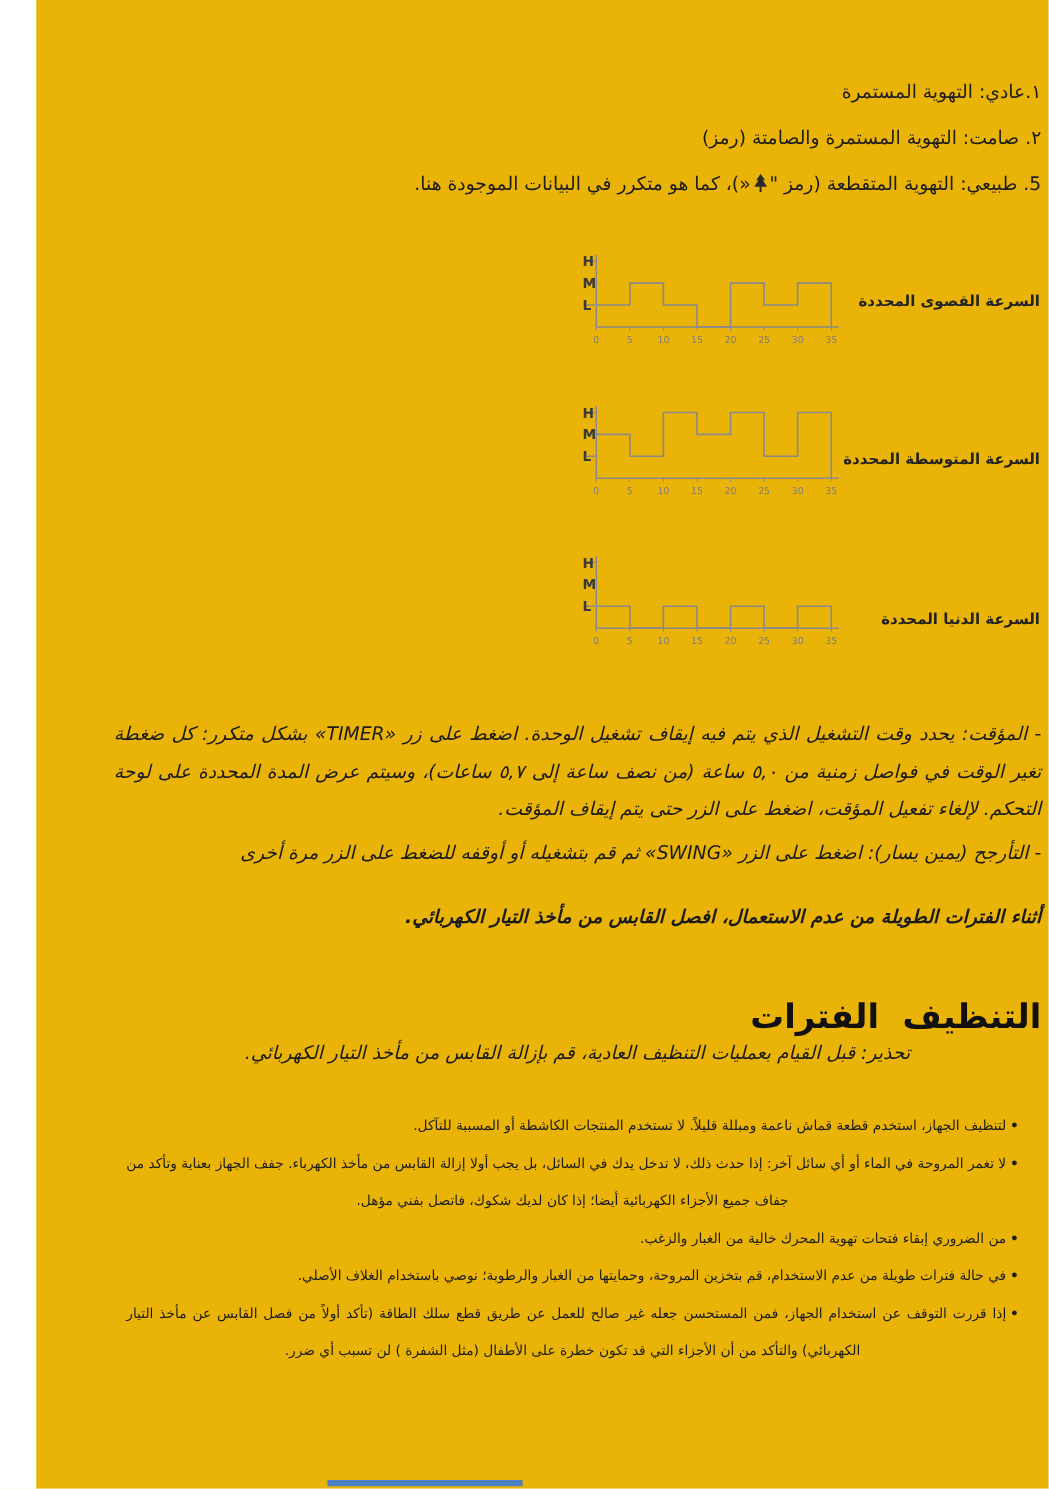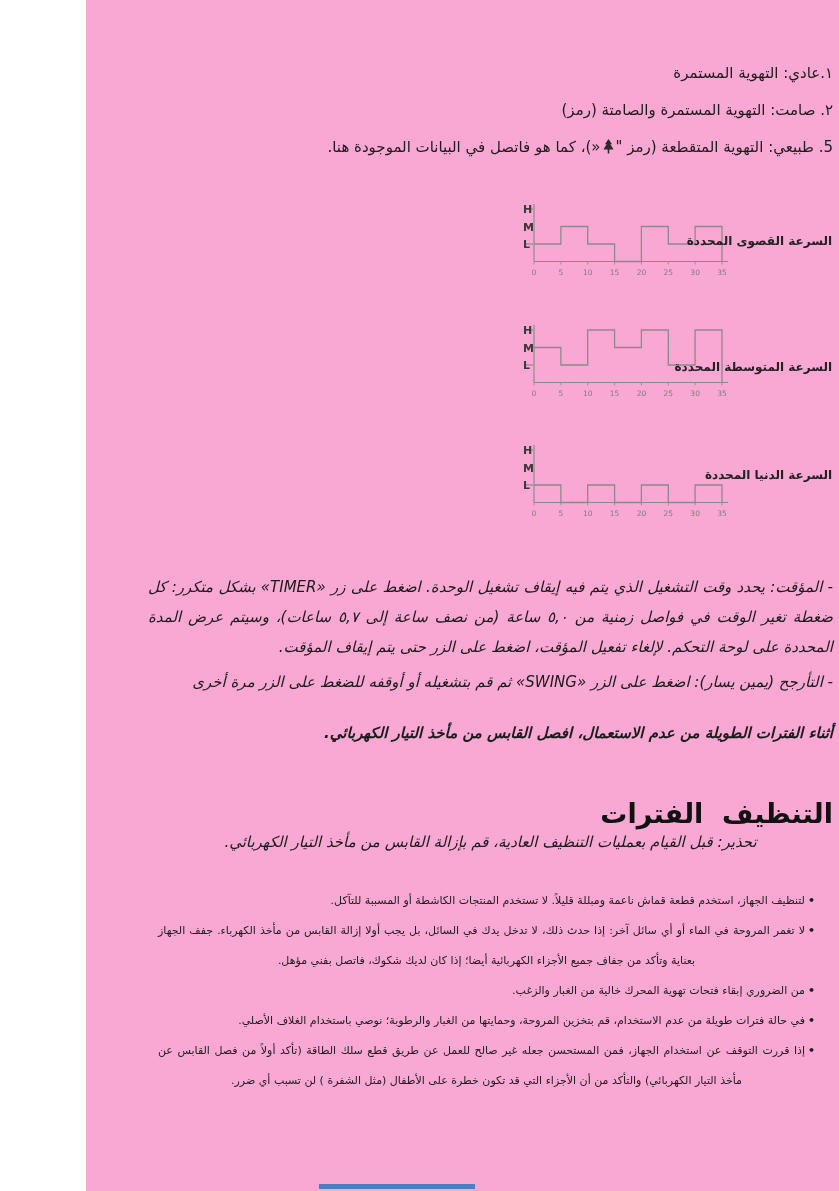--- a/index.html
+++ b/index.html
@@ -1,28 +1,28 @@
 <!DOCTYPE html>
 <html lang="ar" dir="rtl"><head>
 <meta charset="utf-8">
 <style>
   html,body{margin:0;padding:0;background:#ffffff;}
   .page{
-    position:relative;width:753px;height:1191px;background:#f9a8d4;overflow:hidden;
+    position:relative;width:810px;height:1191px;background:#eab308;overflow:hidden;
     font-family:"DejaVu Sans",sans-serif;direction:rtl;color:#1c1c1c;
   }
   
   .modes{position:absolute;top:64px;right:6px;left:60px;text-align:right;font-size:15px;line-height:18px;}
   .mode-item{margin-bottom:19px;}
   .tree{display:inline-block;vertical-align:-2px;margin:0 2px;}
   
   .chart{position:absolute;left:420px;width:236px;height:86px;}
   .chart1{top:197px;} .chart2{top:318px;} .chart3{top:438px;}
   .chart-caption{position:absolute;right:7px;text-align:center;font-size:12px;font-weight:bold;color:#222;}
-  .cap1{top:234px;} .cap2{top:360px;} .cap3{top:468px;}
+  .cap1{top:234px;} .cap2{top:360px;} .cap3{top:488px;}
   
   .para{position:absolute;right:6px;left:62px;font-size:15px;line-height:30px;color:#1b1b1b;font-style:italic;}
   .timer-par{top:572px;text-align:justify;text-align-last:right;}
   .swing-line{top:667px;text-align:right;}
   .unuse-notice{top:718px;text-align:right;font-weight:bold;}
   .cleaning-title{position:absolute;top:798px;right:6px;font-size:27px;font-weight:bold;color:#111;white-space:pre-wrap;}
   .cleaning-warning{top:827px;text-align:center;}
   .bullets{position:absolute;top:874px;right:12px;left:60px;margin:12px;padding:0;list-style:none;font-size:11px;line-height:30px;}
   .bullets li{margin:0;text-align:right;}
   .bullets li.center-last{text-align:justify;text-align-last:center;}
@@ -33,21 +33,21 @@
 </head>
 <body>
 
 <div class="page">
 
   <div class="modes">
     <div class="mode-item">١.عادي: التهوية المستمرة</div>
     <div class="mode-item">٢. صامت: التهوية المستمرة والصامتة (رمز)</div>
     <div class="mode-item"><span>5. طبيعي: التهوية المتقطعة (رمز "</span><span class="tree"><svg width="11" height="15" viewBox="0 0 11 15">
             <path d="M5.5 0 L9 5.2 L7.3 5.2 L10.6 10.4 L6.3 10.4 L6.3 14.6 L4.7 14.6 L4.7 10.4 L0.4 10.4 L3.7 5.2 L2 5.2 Z" fill="#2b2b2b"></path>
-          </svg></span><span>«)، كما هو فاتصل في البيانات الموجودة هنا.</span></div>
+          </svg></span><span>«)، كما هو متكرر في البيانات الموجودة هنا.</span></div>
   </div>
 
   <div class="chart chart1"><svg width="236" height="86" viewBox="0 0 236 86" xmlns="http://www.w3.org/2000/svg">
         <line x1="28" y1="7" x2="28" y2="64.5" stroke="#8a8a8a" stroke-width="1.2"></line>
         <line x1="28" y1="64.5" x2="222" y2="64.5" stroke="#8a8a8a" stroke-width="1.2"></line>
         <line x1="20" y1="12" x2="27" y2="12" stroke="#8a8a8a" stroke-width="1.2"></line>
         <text x="17" y="16" text-anchor="end" font-size="11" font-weight="bold" fill="#3a3a3a" font-family="DejaVu Sans, sans-serif">H</text>
         <line x1="20" y1="29.5" x2="27" y2="29.5" stroke="#8a8a8a" stroke-width="1.2"></line>
         <text x="17" y="33.5" text-anchor="end" font-size="11" font-weight="bold" fill="#3a3a3a" font-family="DejaVu Sans, sans-serif">M</text>
         <line x1="20" y1="47" x2="27" y2="47" stroke="#8a8a8a" stroke-width="1.2"></line>

